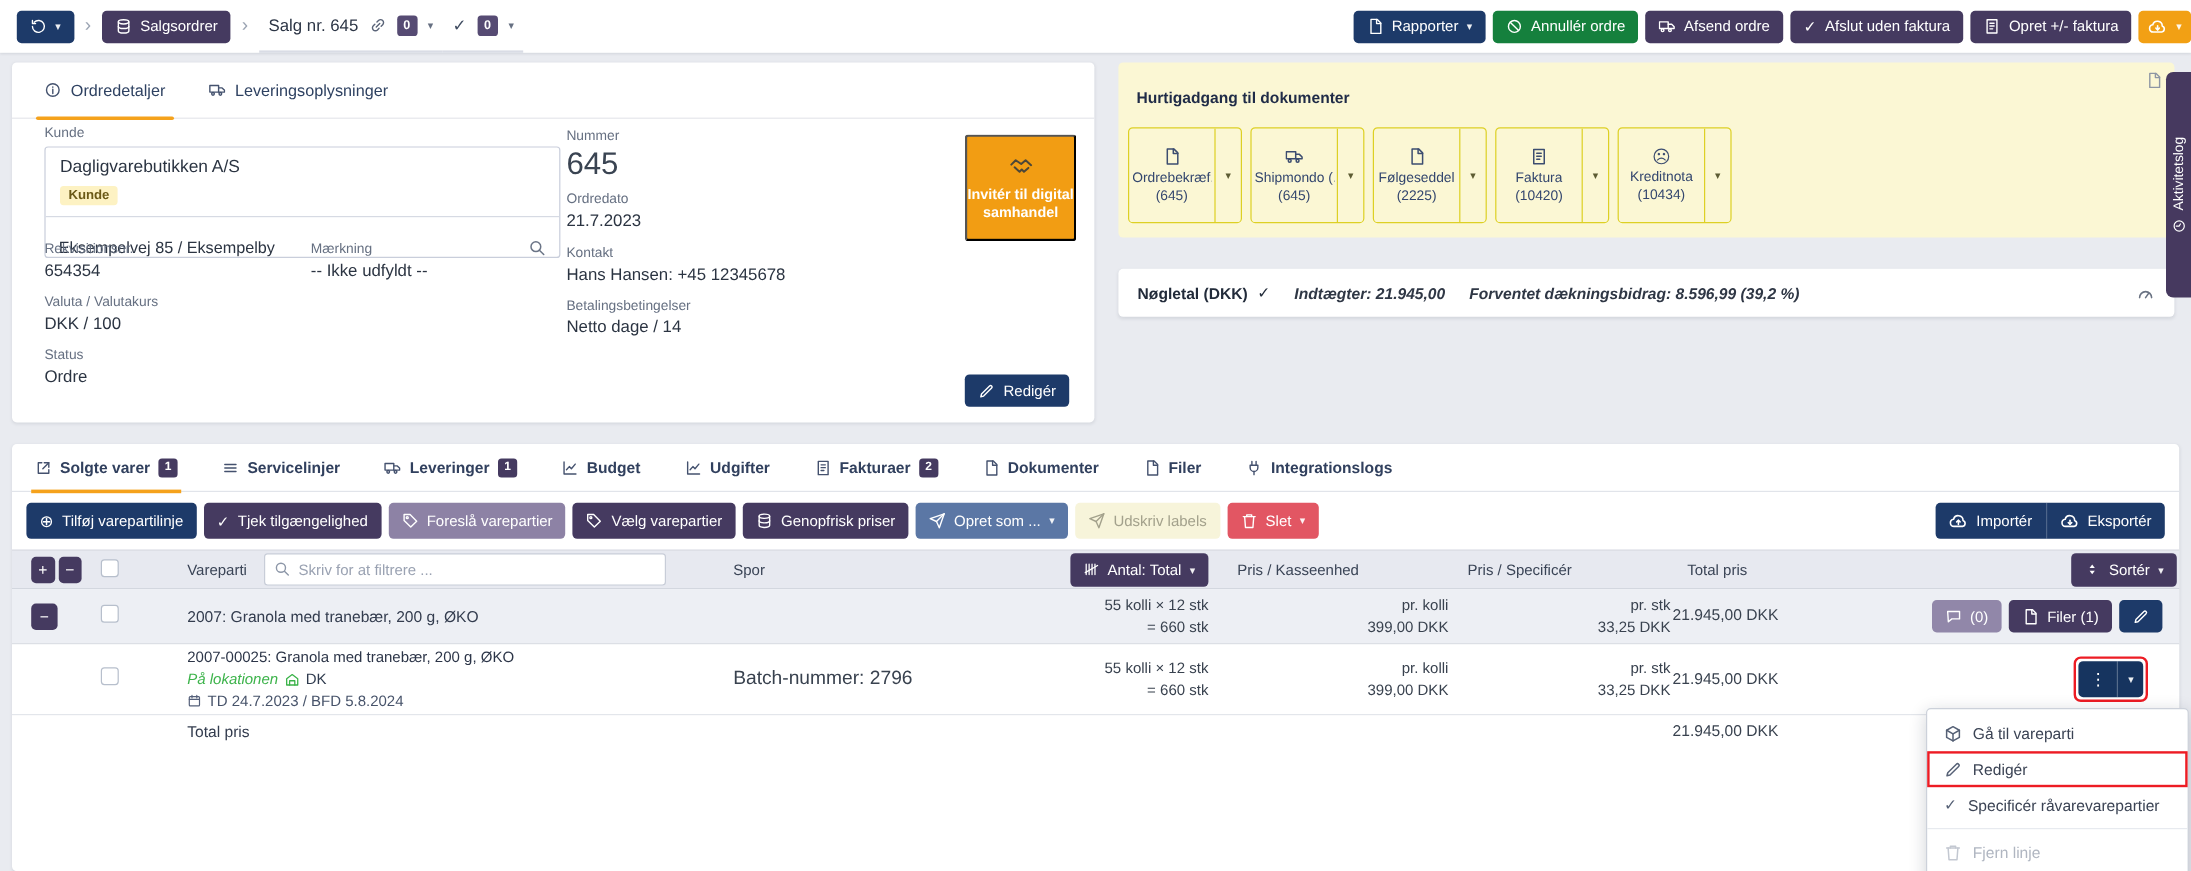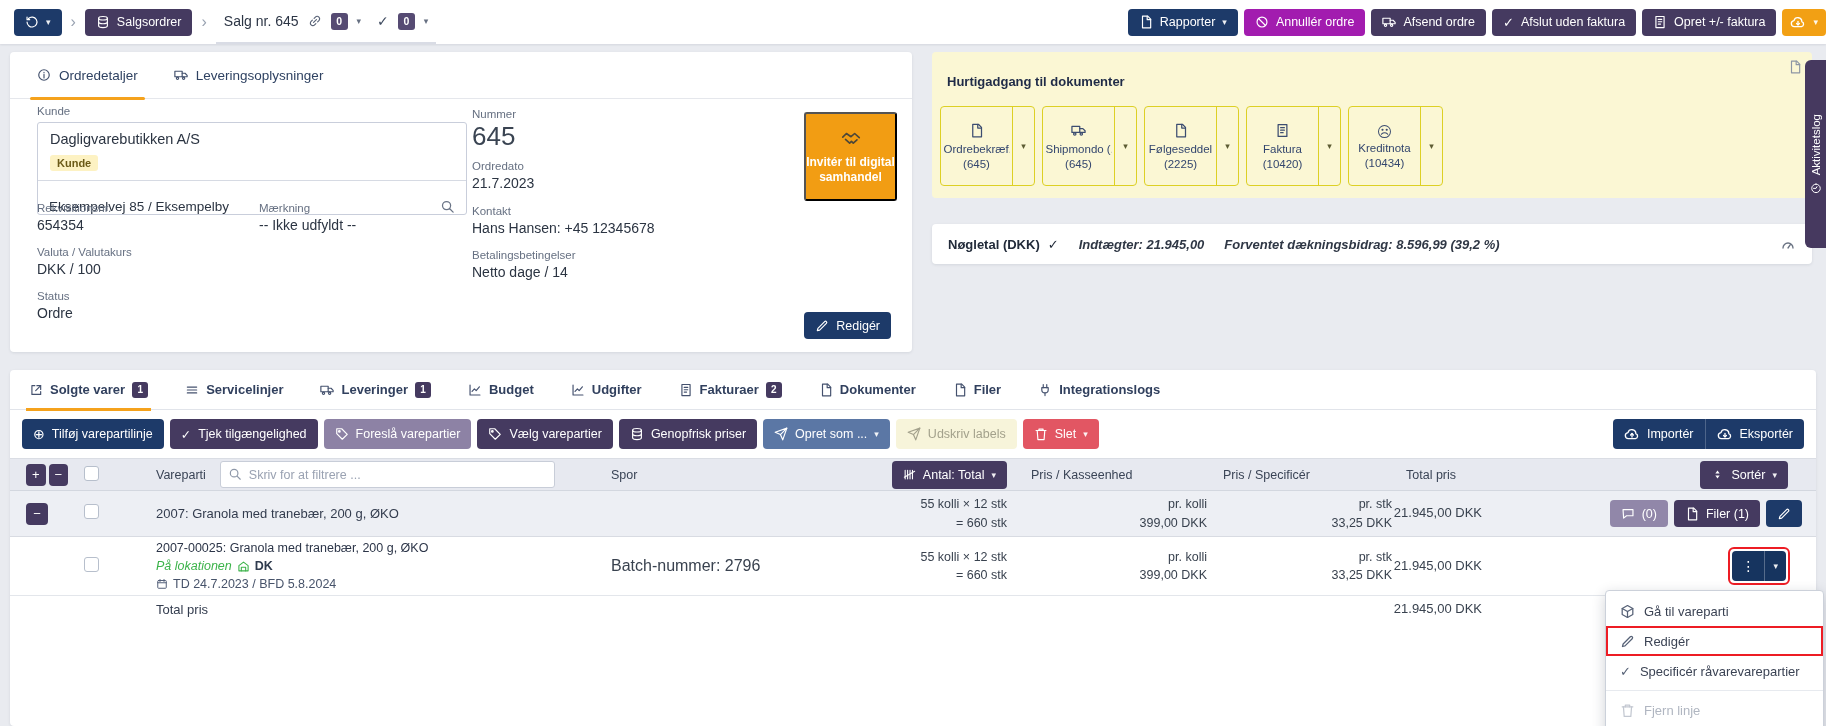--- a/index.html
+++ b/index.html
@@ -4,21 +4,21 @@
 <style>
 *{margin:0;padding:0;box-sizing:border-box}
 html,body{width:1826px;height:726px;overflow:hidden}
 body{font-family:"Liberation Sans","DejaVu Sans",sans-serif;background:#e9ebf0;color:#2e3847}
 .screen{position:relative;width:1826px;height:726px;overflow:hidden}
 .ic{width:14px;height:14px;flex:none;fill:none;stroke:currentColor;stroke-width:2;stroke-linecap:round;stroke-linejoin:round}
 .ic.fill{fill:currentColor;stroke:none}
 
 .topbar{position:absolute;left:0;top:0;width:1826px;height:44px;background:#fff;display:flex;align-items:center;padding-left:14px;box-shadow:0 1px 2px rgba(30,40,60,.10);z-index:6}
 .btn{display:inline-flex;align-items:center;gap:7px;height:27px;padding:0 11px;border-radius:4px;font-size:12.5px;color:#fff;white-space:nowrap;cursor:pointer;border:none}
-.navy{background:#1d3a69}.purple{background:#453a60}.salmon{background:#a21caf}.redbtn{background:#e25663}
+.navy{background:#1d3a69}.purple{background:#453a60}.salmon{background:#15803d}.redbtn{background:#e25663}
 .mutedp{background:#9187a9}.slate{background:#5b77a5}.orangebtn{background:#f2a014}
 .caret{font-size:9px;opacity:.92}
 .crumb-sep{color:#9aa3b2;font-size:16px;margin:0 9px}
 .crumb-group{display:flex;align-items:center;gap:9px;height:44px;padding:0 8px;border-bottom:2px solid #d9dce5}
 .page-label{font-size:14px;color:#2c3545}
 .mini-badge{min-width:17px;height:17px;border-radius:3px;background:#564b73;color:#fff;font-size:10.5px;font-weight:bold;display:flex;align-items:center;justify-content:center;padding:0 4px}
 .link-ic{color:#5a6478}
 .check-glyph{color:#3f4b60;font-size:14px}
 .topbar-right{margin-left:auto;display:flex;gap:6px;align-items:center}
 
@@ -87,34 +87,34 @@
 .search-wrap{position:relative}
 .search-wrap .ic{position:absolute;left:8px;top:6px;width:14px;height:14px;color:#8d97a8}
 input.filter{width:335px;height:27px;border:1px solid #c8cdd8;border-radius:3px;padding:0 8px 0 28px;font-size:12.5px;color:#333;background:#fff;font-family:inherit;outline:none}
 input.filter::placeholder{color:#9aa2b2}
 .pl40{padding-left:40px}.pl24{padding-left:24px}.pl16{padding-left:16px}.pl14{padding-left:14px}
 .rightcell{text-align:right;font-size:12.5px;line-height:1.45;color:#39424f}
 .pr10{padding-right:10px}
 .endcell{display:flex;justify-content:flex-end;align-items:center}
 .hbtn{height:28px;font-size:12.5px}
 .hbtn .ic{width:13px;height:13px}
-.mr16{margin-right:28px}
+.mr16{margin-right:2px}
 .row-group{height:46px;background:#edeff4;border-bottom:1px solid #d8dbe2}
 .row-detail{height:59px;background:#fff;border-bottom:1px solid #e3e6eb}
 .row-total{height:27px}
 .rowtitle{font-size:13px;color:#333c4e;padding-left:40px}
 .acts{display:flex;gap:6px;justify-content:flex-end;margin-right:14px}
 .acts .btn{height:27px;font-size:12.5px}
 .pencil-btn{width:36px;justify-content:center;padding:0}
 .detail-main{padding-left:40px;line-height:1.45;font-size:12.5px}
 .dt-title{font-weight:normal;color:#2c3548}
 .dt-loc{display:flex;align-items:center;gap:5px}
 .loc-green{font-style:italic;color:#3cb34a}
 .loc-ic{color:#3cb34a;width:13px;height:13px}
-.loc-code{color:#2f3b4e;font-weight:700}
+.loc-code{color:#2f3b4e;font-weight:400}
 .dt-date{display:flex;align-items:center;gap:5px;color:#47536a}
 .dt-date .ic{width:12px;height:12px;color:#55607a}
 .spor-cell{font-size:16px;color:#39424f;padding-left:40px}
 .dots-wrap{border:2px solid #ed1c24;border-radius:6px;padding:2px;margin-right:12px}
 .dots-btn{display:flex;align-items:center;height:30px;background:#16345f;border-radius:4px;color:#fff;cursor:pointer}
 .dots-btn .dots{padding:0 9px;font-size:14px}
 .dots-btn .ddiv{width:1px;align-self:stretch;background:rgba(255,255,255,.28)}
 .dots-btn .caret{padding:0 8px}
 
 .ctx{position:absolute;left:1605px;top:590px;width:219px;background:#fff;border:1px solid #ccd1da;border-radius:4px;box-shadow:0 4px 14px rgba(20,30,50,.20);padding:5px 0;z-index:10}

